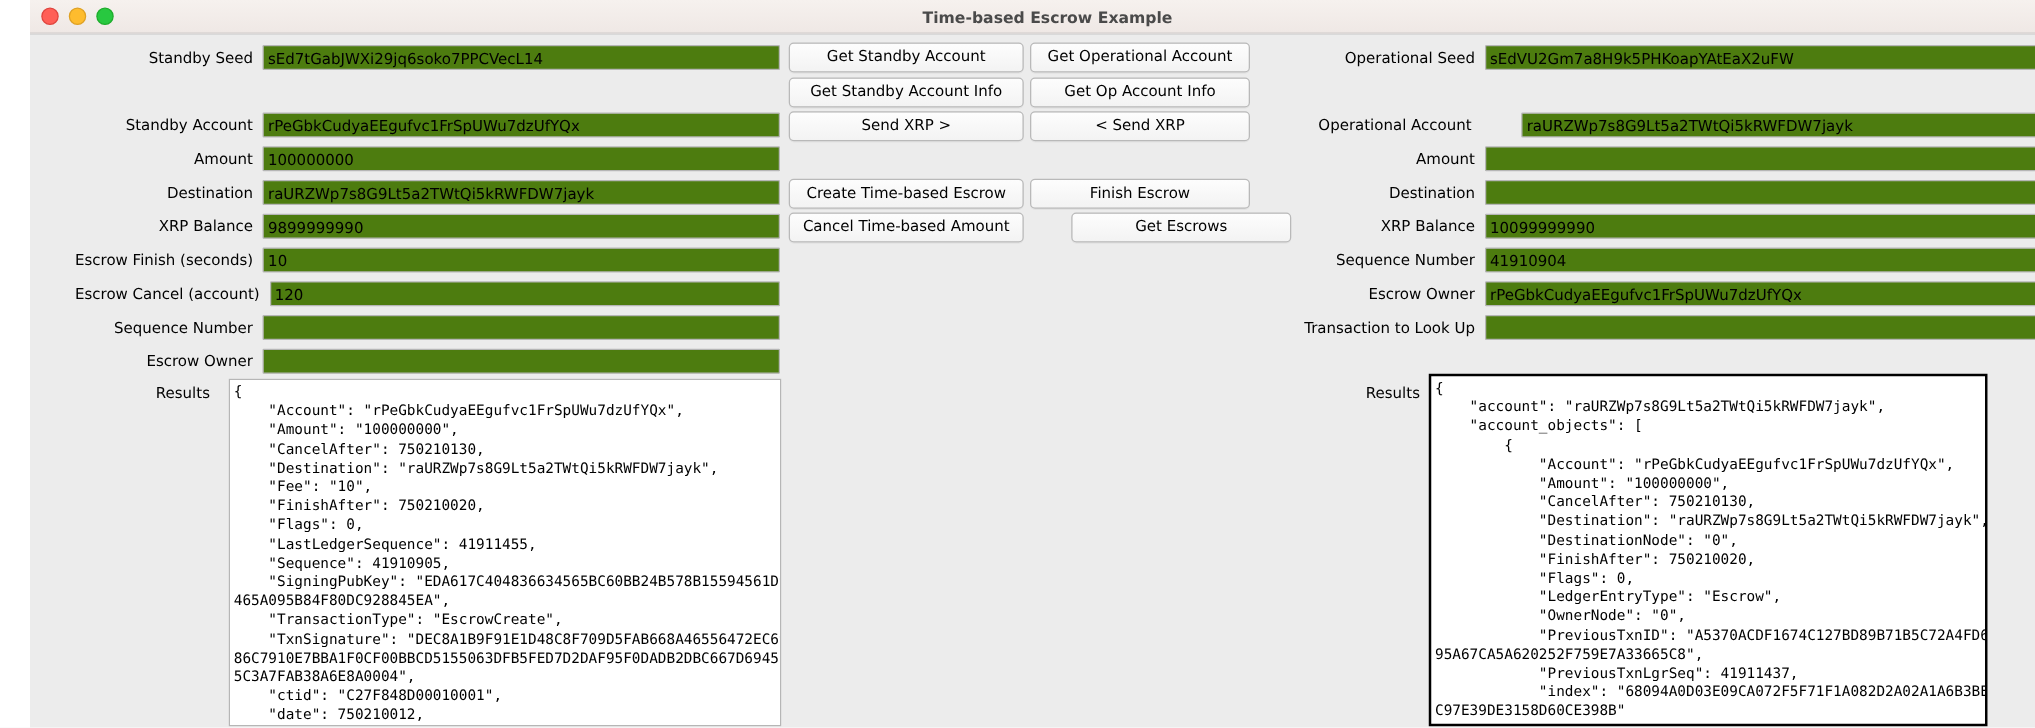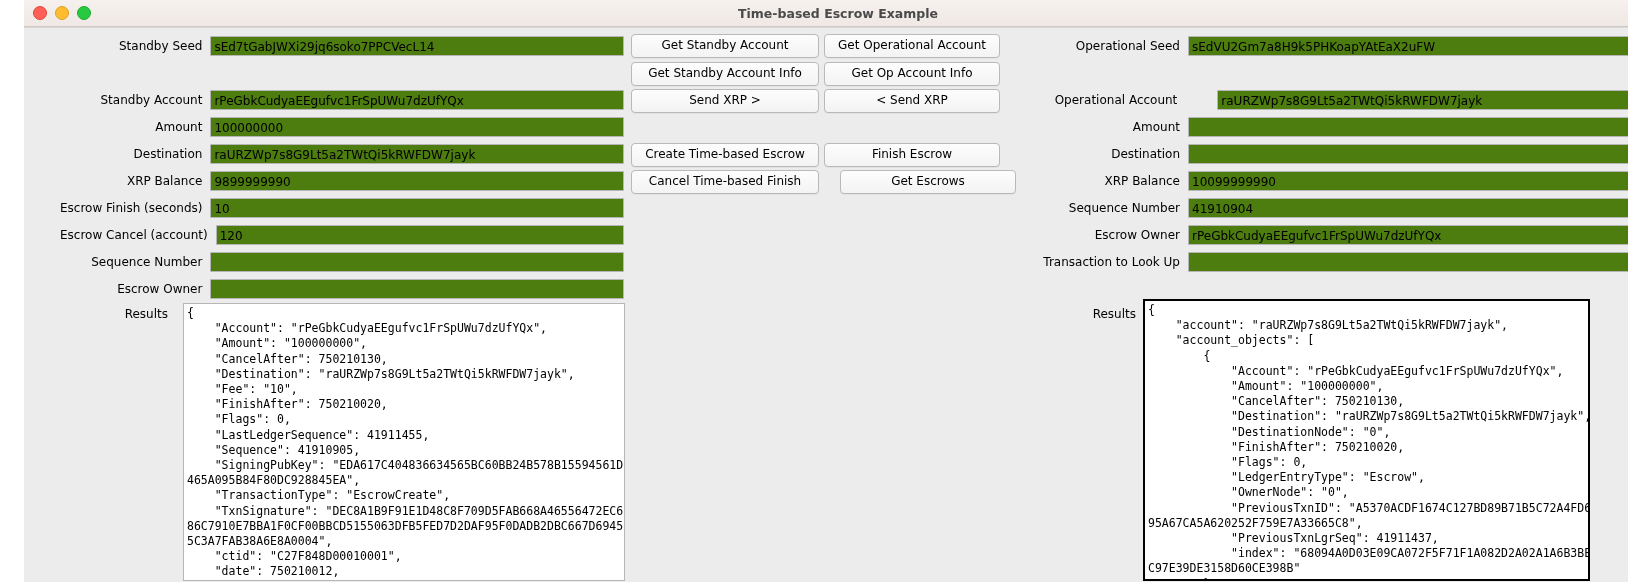--- a/index.html
+++ b/index.html
@@ -218,22 +218,22 @@
 59E7A33665C8",</div>
 
     <div class="btn" style="left:607px; top:6px; width:186px;">Get Standby Account</div>
     <div class="btn" style="left:800px; top:6px; width:174px;">Get Operational Account</div>
     <div class="btn" style="left:607px; top:34px; width:186px;">Get Standby Account Info</div>
     <div class="btn" style="left:800px; top:34px; width:174px;">Get Op Account Info</div>
     <div class="btn" style="left:607px; top:61px; width:186px;">Send XRP &gt;</div>
     <div class="btn" style="left:800px; top:61px; width:174px;">&lt; Send XRP</div>
     <div class="btn" style="left:607px; top:115px; width:186px;">Create Time-based Escrow</div>
     <div class="btn" style="left:800px; top:115px; width:174px;">Finish Escrow</div>
-    <div class="btn" style="left:607px; top:142px; width:186px;">Cancel Time-based Finish</div>
-    <div class="btn" style="left:816px; top:142px; width:174px;text-align:center;">Get Escrows</div>
+    <div class="btn" style="left:607px; top:142px; width:186px;">Cancel Time-based Amount</div>
+    <div class="btn" style="left:833px; top:142px; width:174px;text-align:center;">Get Escrows</div>
 
     <div class="field-row" style="left:980px; top:7px; width:648px;">
       <div class="fld-label" style="width:140px;">Operational Seed</div>
       <div class="fld-input" style="width:443px;">sEdVU2Gm7a8H9k5PHKoapYAtEaX2uFW</div>
     </div>
 
     <div class="field-row" style="left:980px; top:61px; width:648px;gap:32px;">
       <div class="fld-label" style="width:140px;">Operational Account</div>
       <div class="fld-input" style="width:443px;">raURZWp7s8G9Lt5a2TWtQi5kRWFDW7jayk</div>
     </div>

